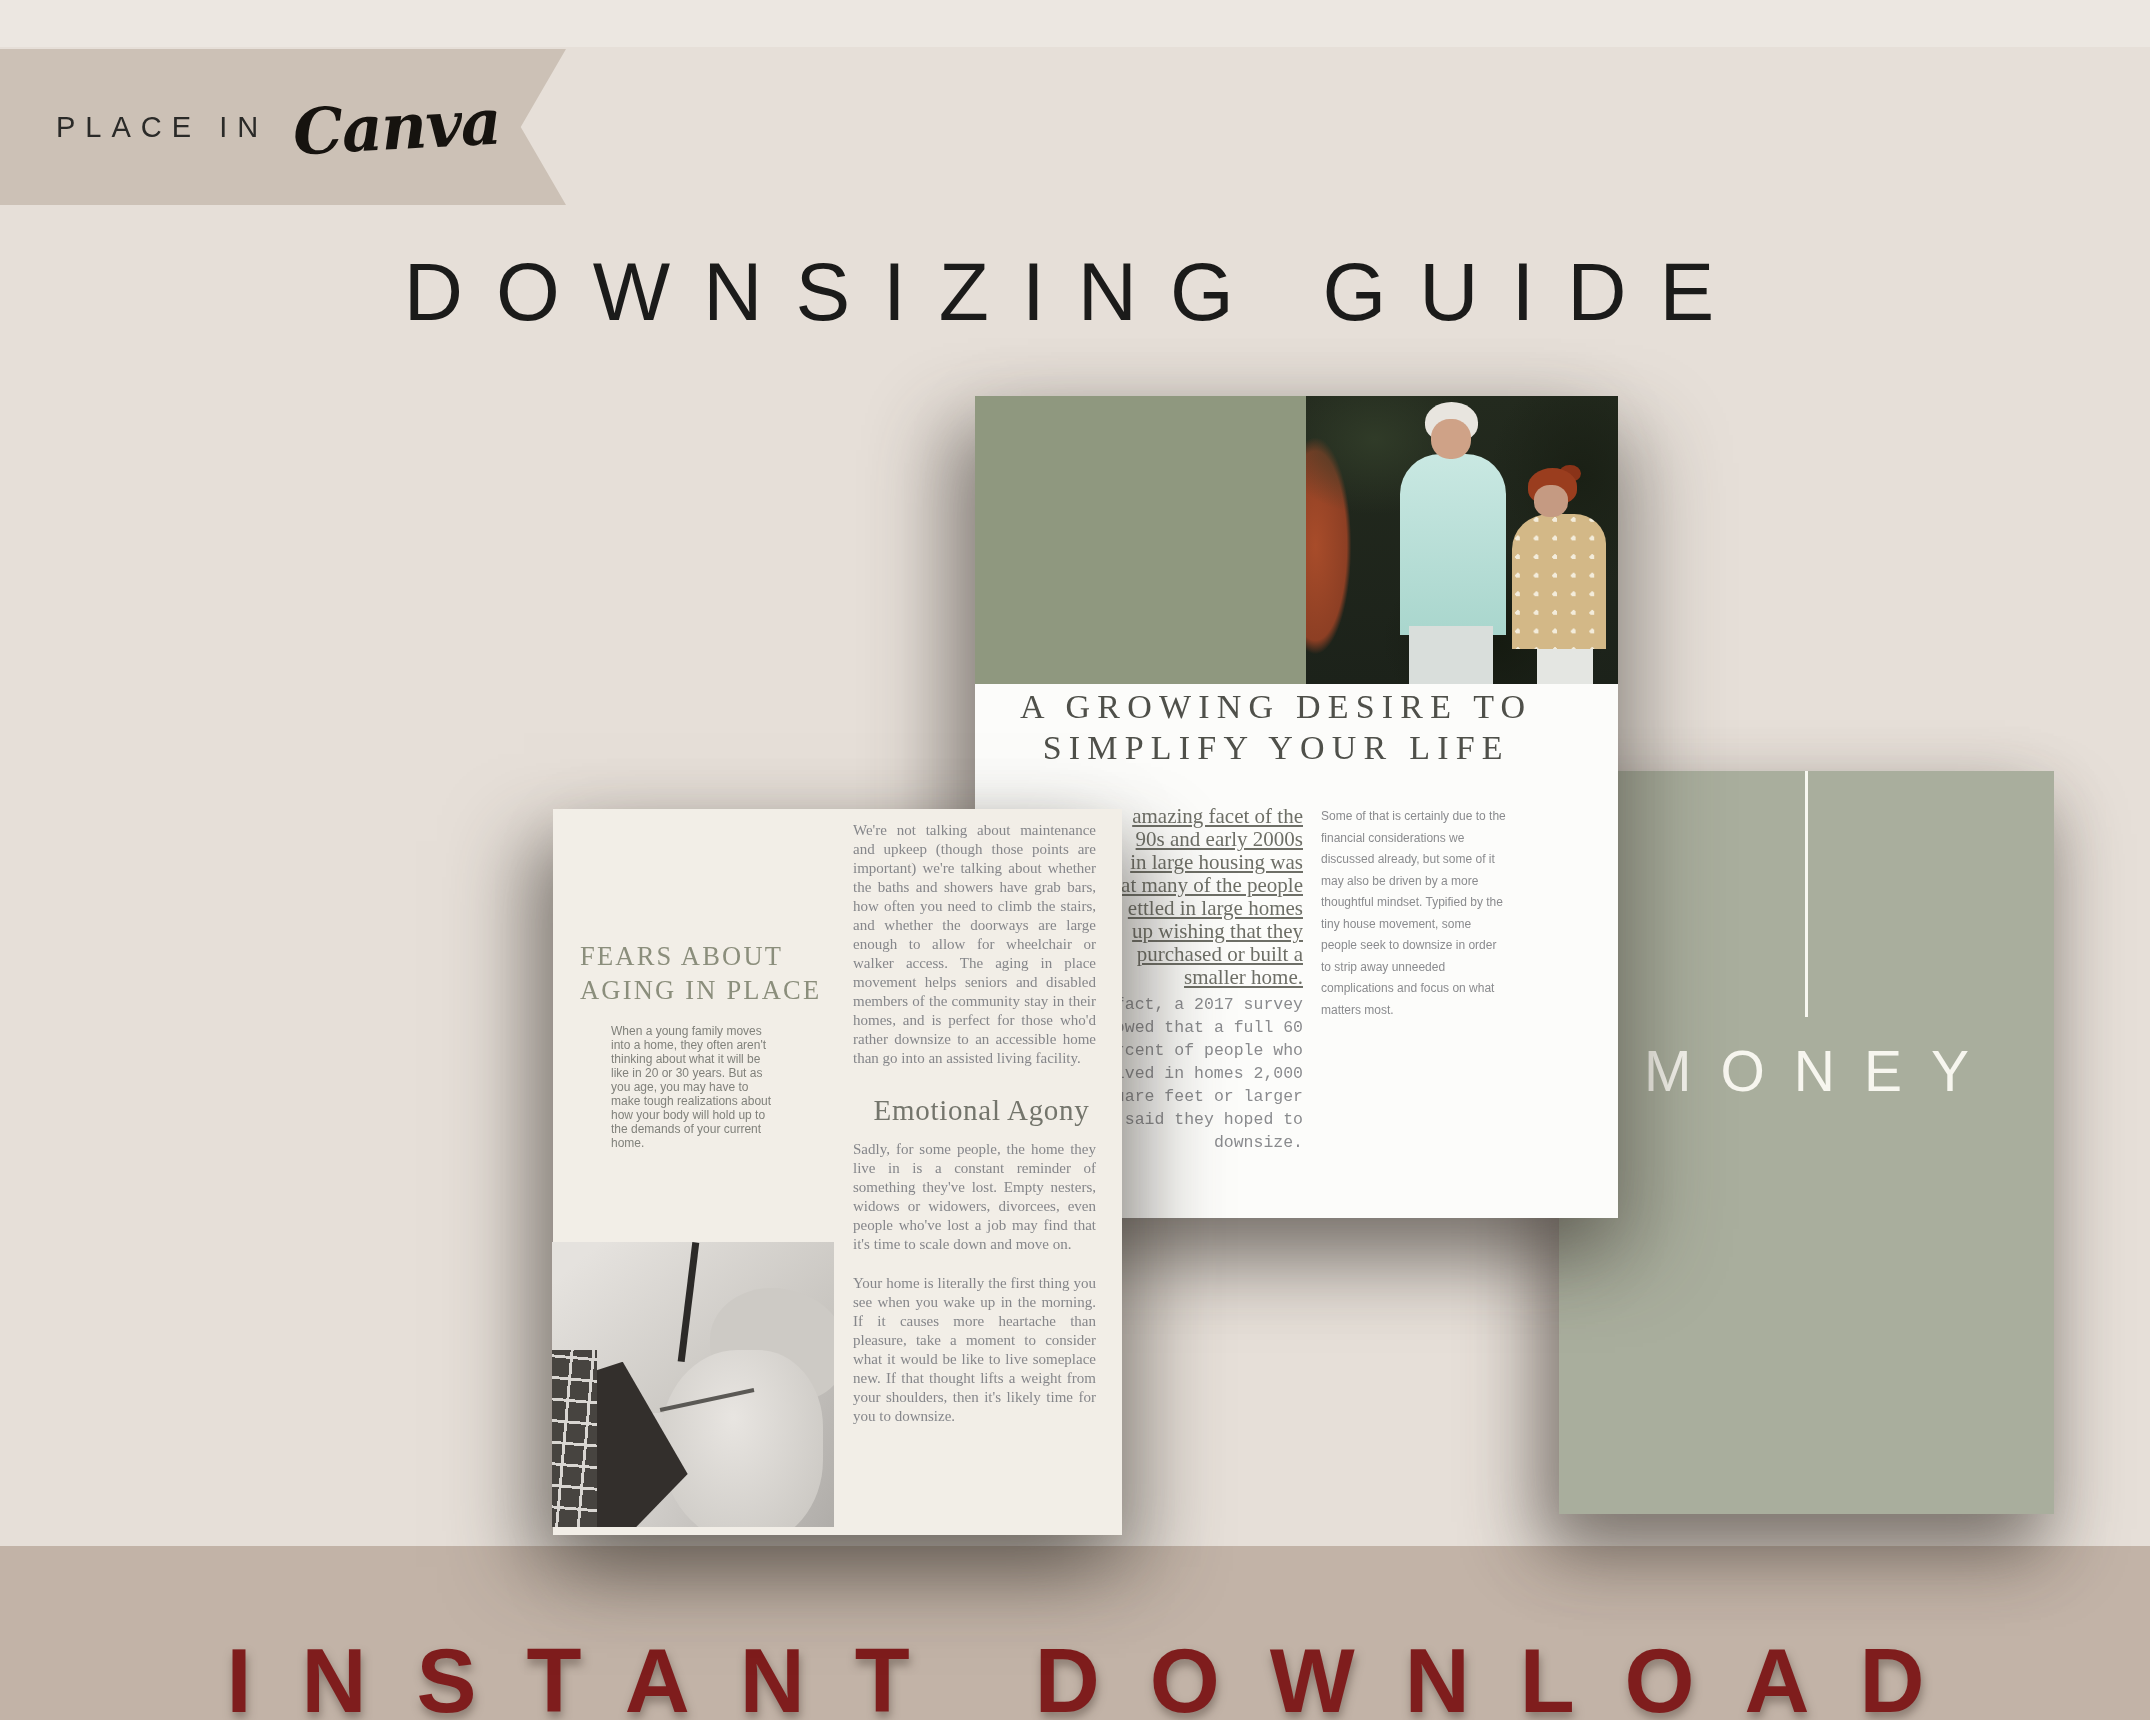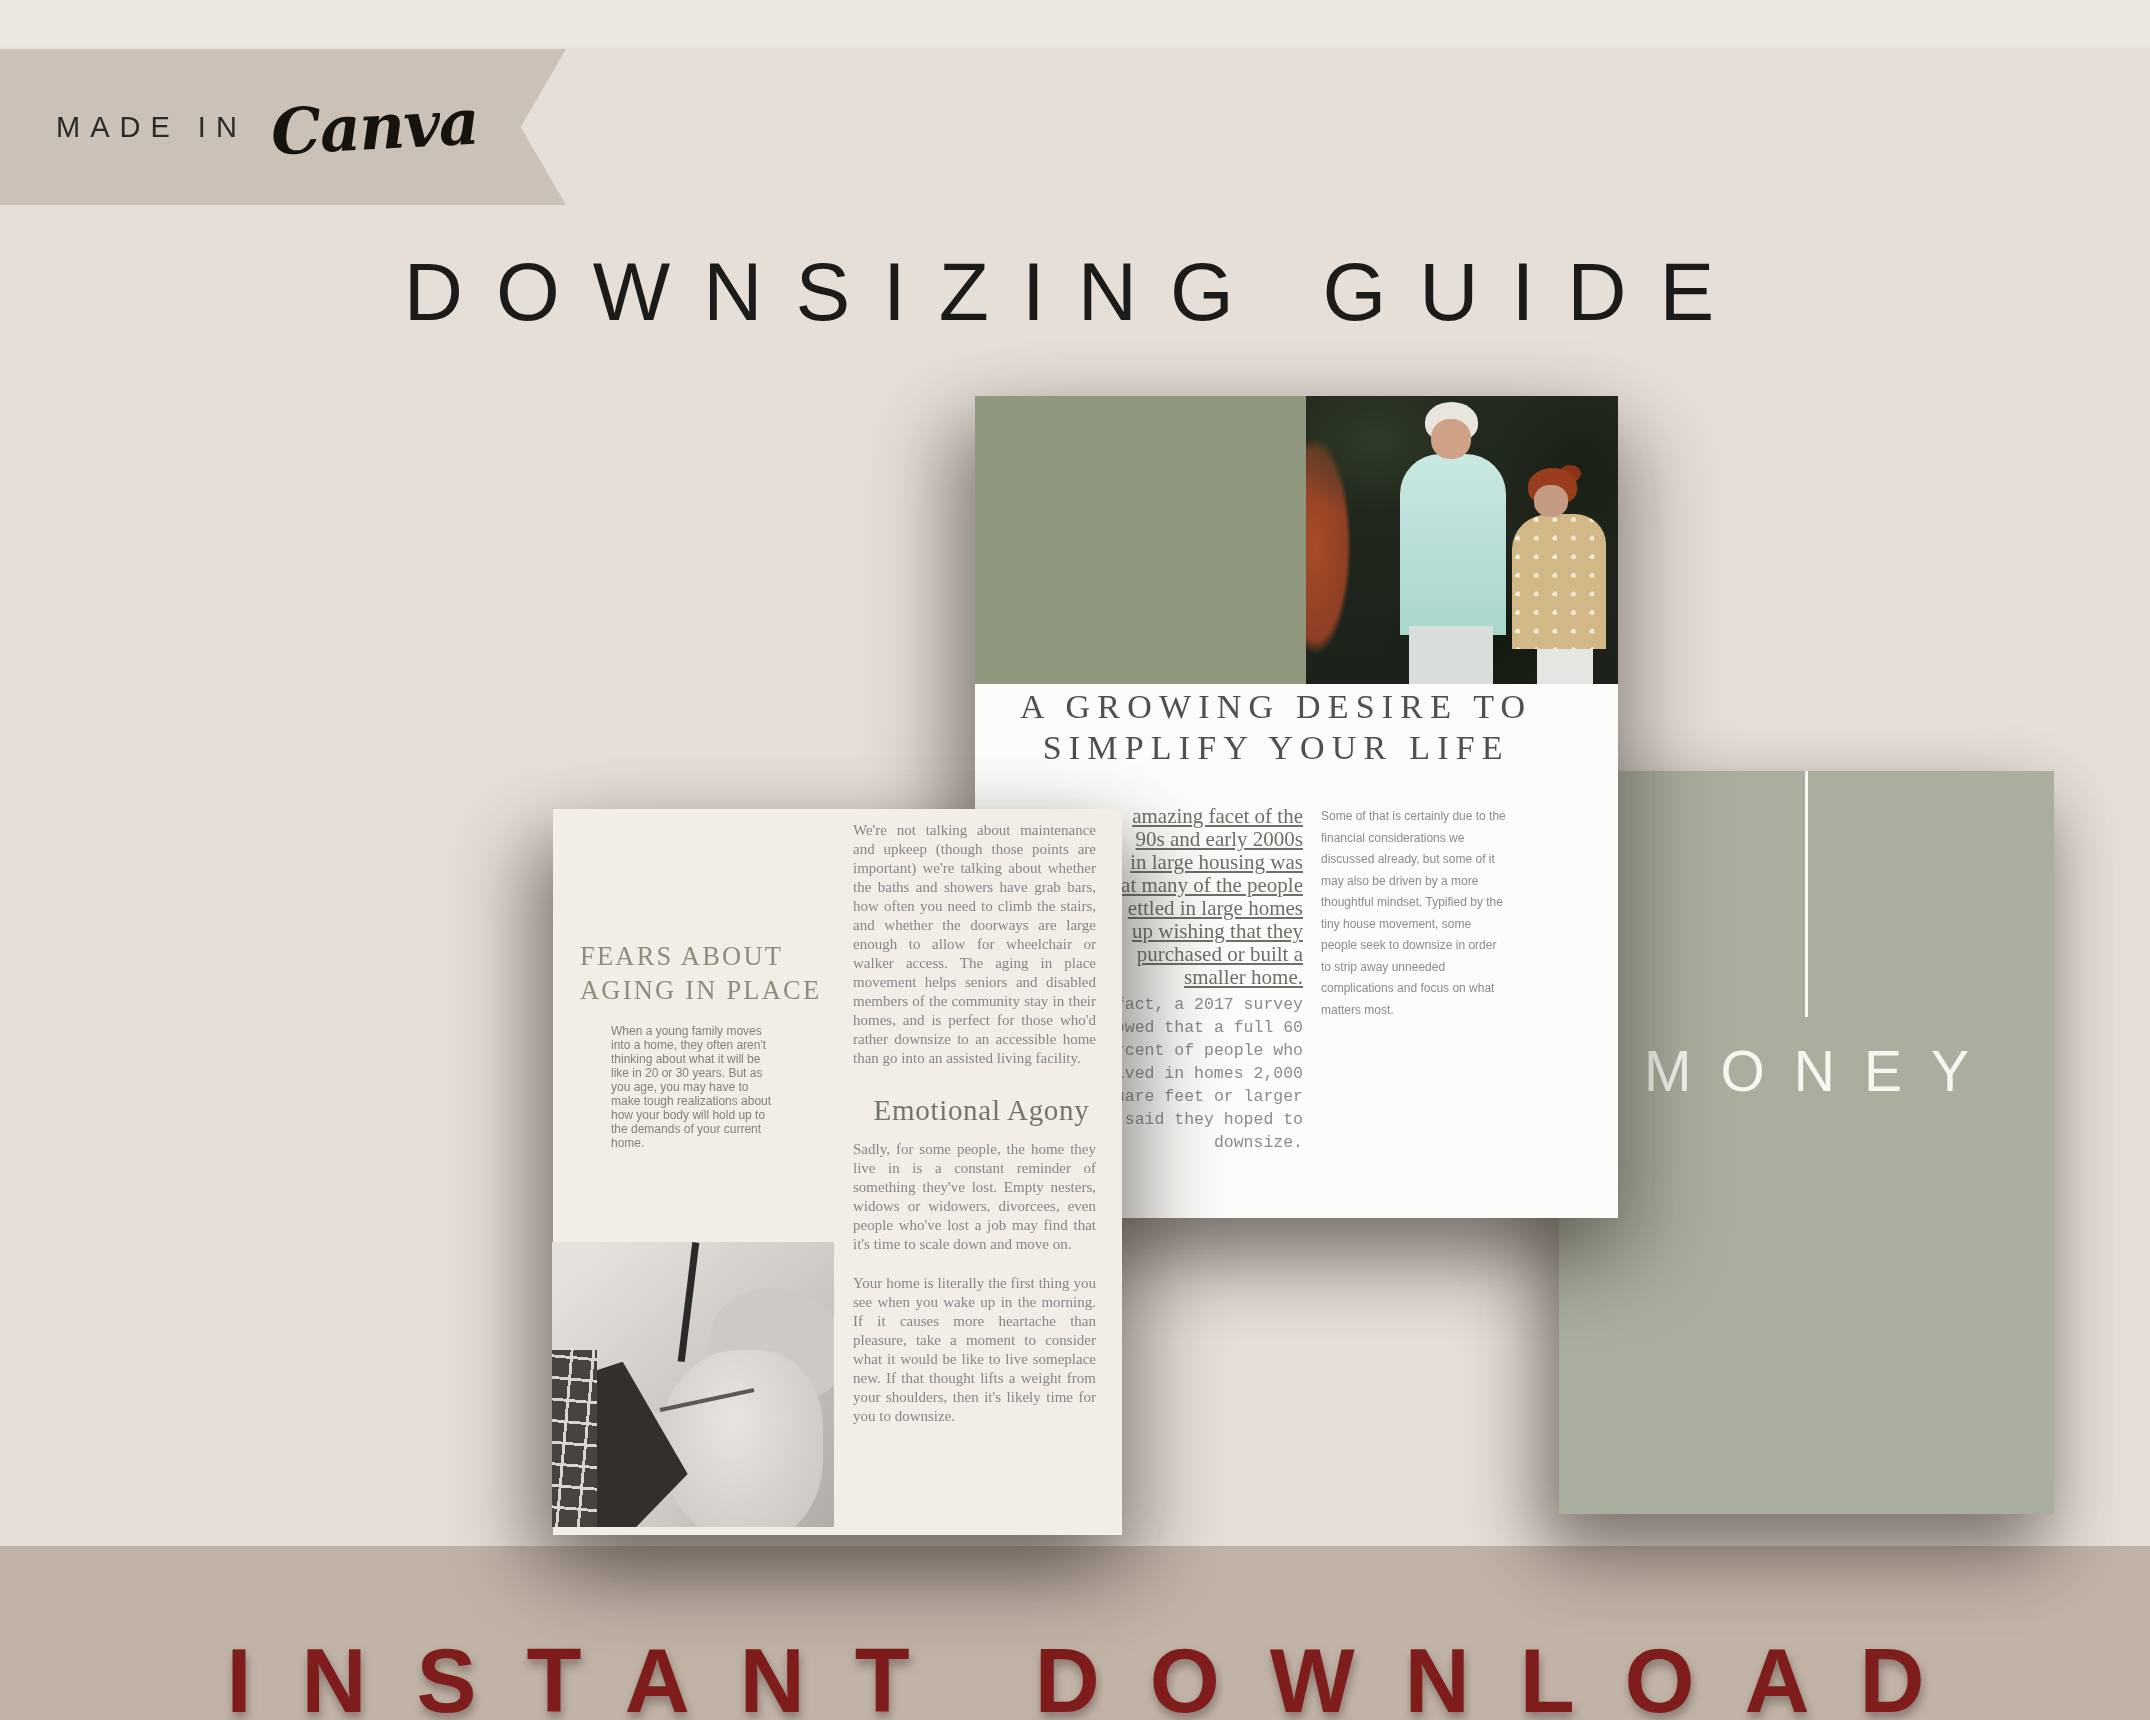--- a/index.html
+++ b/index.html
@@ -108,21 +108,21 @@
                 text-shadow:1.4px 5.7px 10px rgba(90,75,65,.55);}
 </style>
 </head>
 <body>
 
 <div id="canvas">
 
   <div class="top-strip"></div>
 
   <div class="ribbon">
-    <span class="made-in">MADE IN</span>
+    <span class="made-in">PLACE IN</span>
     <span class="canva-logo">Canva</span>
   </div>
 
   <div class="main-title">DOWNSIZING GUIDE</div>
 
 
   <div class="card money-card">
     <div class="vline"></div>
     <div class="card-label">MONEY</div>
   </div>

